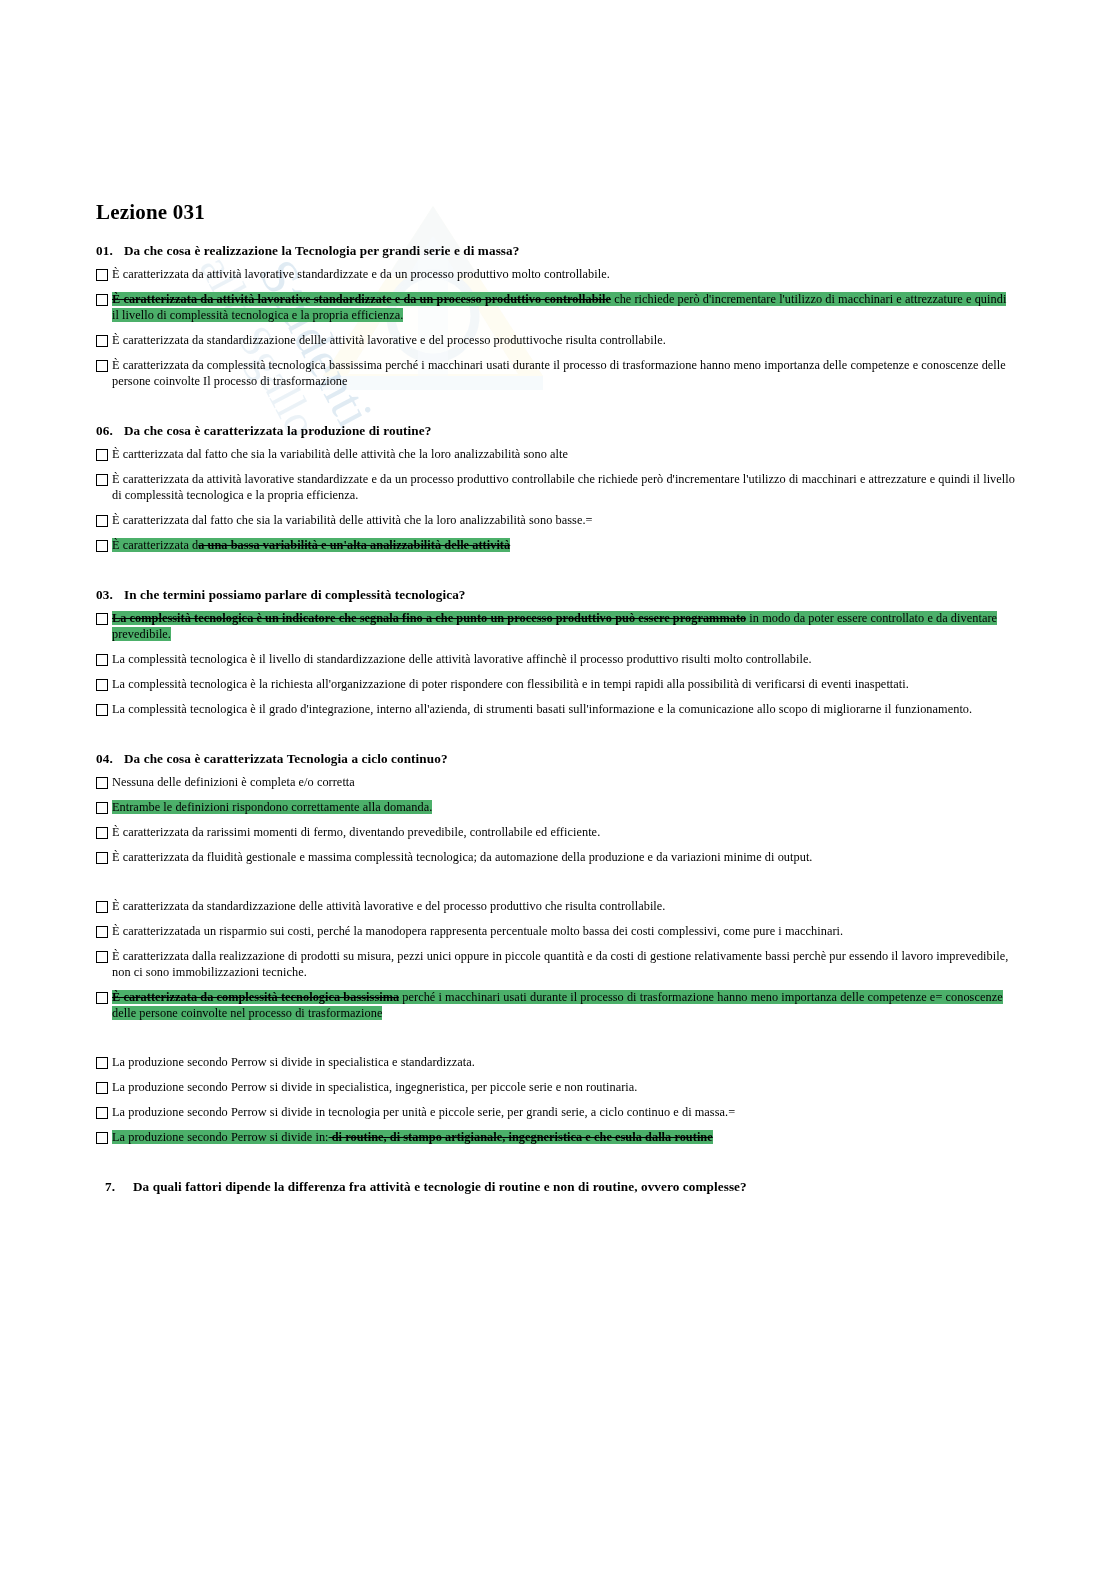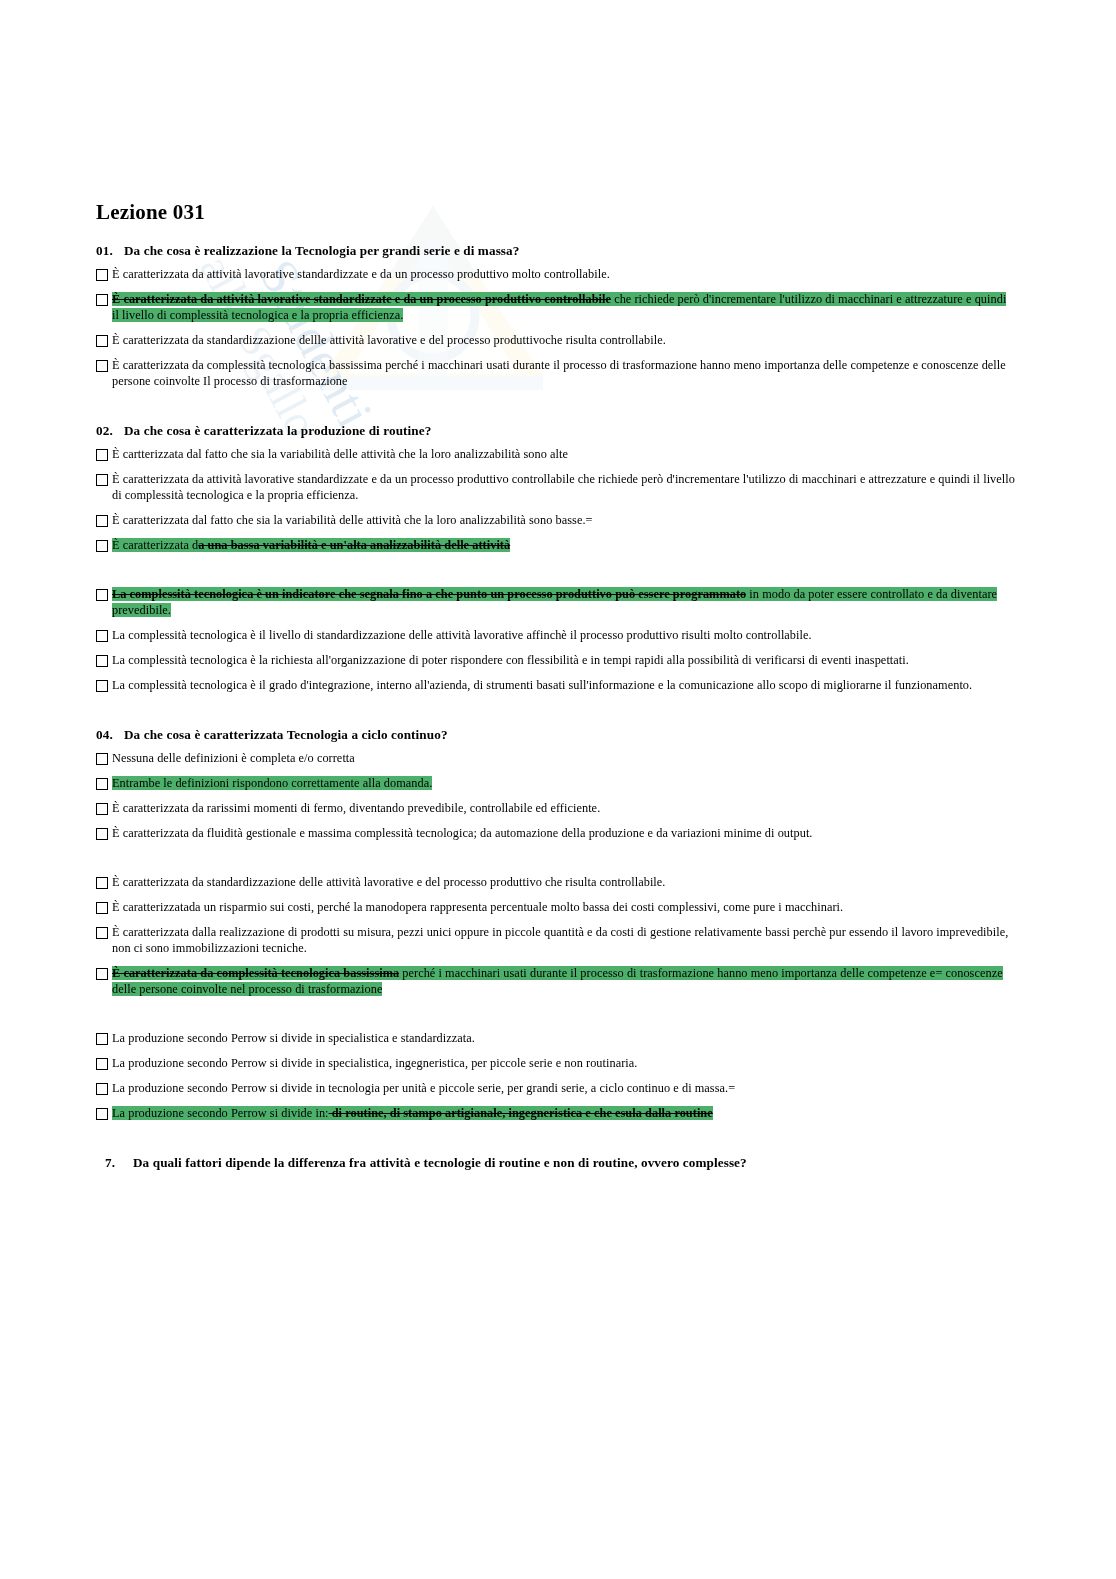--- a/index.html
+++ b/index.html
@@ -163,40 +163,41 @@
             <span class="checkbox"></span>
             <span class="option-text"><span class="">È caratterizzata da standardizzazione dellle attività lavorative e del processo produttivoche risulta controllabile.</span></span>
           </div>
           <div class="option-row">
             <span class="checkbox"></span>
             <span class="option-text"><span class="">È caratterizzata da complessità tecnologica bassissima perché i macchinari usati durante il processo di trasformazione hanno meno importanza delle competenze e conoscenze delle persone coinvolte Il processo di trasformazione</span></span>
           </div>
           <div class="block-gap"></div>
         </div>
         <div class="question-block">
-          <div class="q-head"><span class="q-num">02.</span><span>Da che cosa è caratterizzata la produzione di routine?</span></div>
+          <div class="q-head"><span class="q-num">06.</span><span>Da che cosa è caratterizzata la produzione di routine?</span></div>
           <div class="option-row">
             <span class="checkbox"></span>
             <span class="option-text"><span class="">È cartterizzata dal fatto che sia la variabilità delle attività che la loro analizzabilità sono alte</span></span>
           </div>
           <div class="option-row">
             <span class="checkbox"></span>
             <span class="option-text"><span class="">È caratterizzata da attività lavorative standardizzate e da un processo produttivo controllabile che richiede però d'incrementare l'utilizzo di macchinari e attrezzature e quindi il livello di complessità tecnologica e la propria efficienza.</span></span>
           </div>
           <div class="option-row">
             <span class="checkbox"></span>
             <span class="option-text"><span class="">È caratterizzata dal fatto che  sia la variabilità delle attività che la loro analizzabilità sono basse.=</span></span>
           </div>
           <div class="option-row">
             <span class="checkbox"></span>
             <span class="option-text"><span class="hl">È caratterizzata d</span><span class="hl strike-bold">a una bassa variabilità e un'alta analizzabilità delle attività</span></span>
           </div>
           <div class="block-gap"></div>
         </div>
         <div class="question-block">
+          <div class="q-head"><span class="q-num">03.</span><span>In che termini possiamo parlare di complessità tecnologica?</span></div>
           <div class="option-row">
             <span class="checkbox"></span>
             <span class="option-text"><span class="hl strike-bold">La complessità tecnologica è un indicatore che segnala fino a che punto un processo produttivo può essere programmato</span><span class="hl"> in modo da poter essere controllato e da diventare prevedibile.</span></span>
           </div>
           <div class="option-row">
             <span class="checkbox"></span>
             <span class="option-text"><span class="">La complessità tecnologica è il livello di standardizzazione delle attività lavorative affinchè il processo produttivo risulti molto controllabile.</span></span>
           </div>
           <div class="option-row">
             <span class="checkbox"></span>

